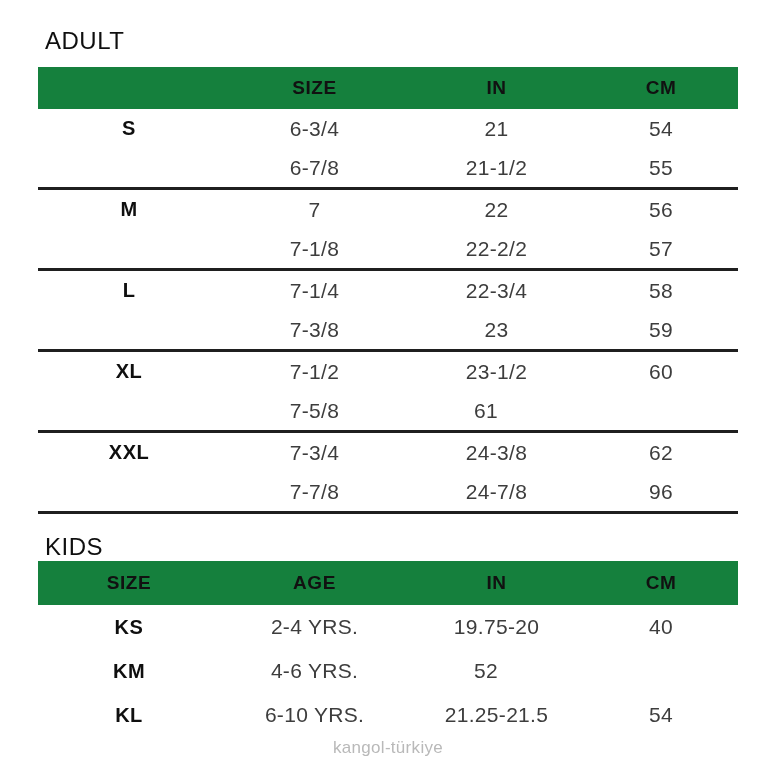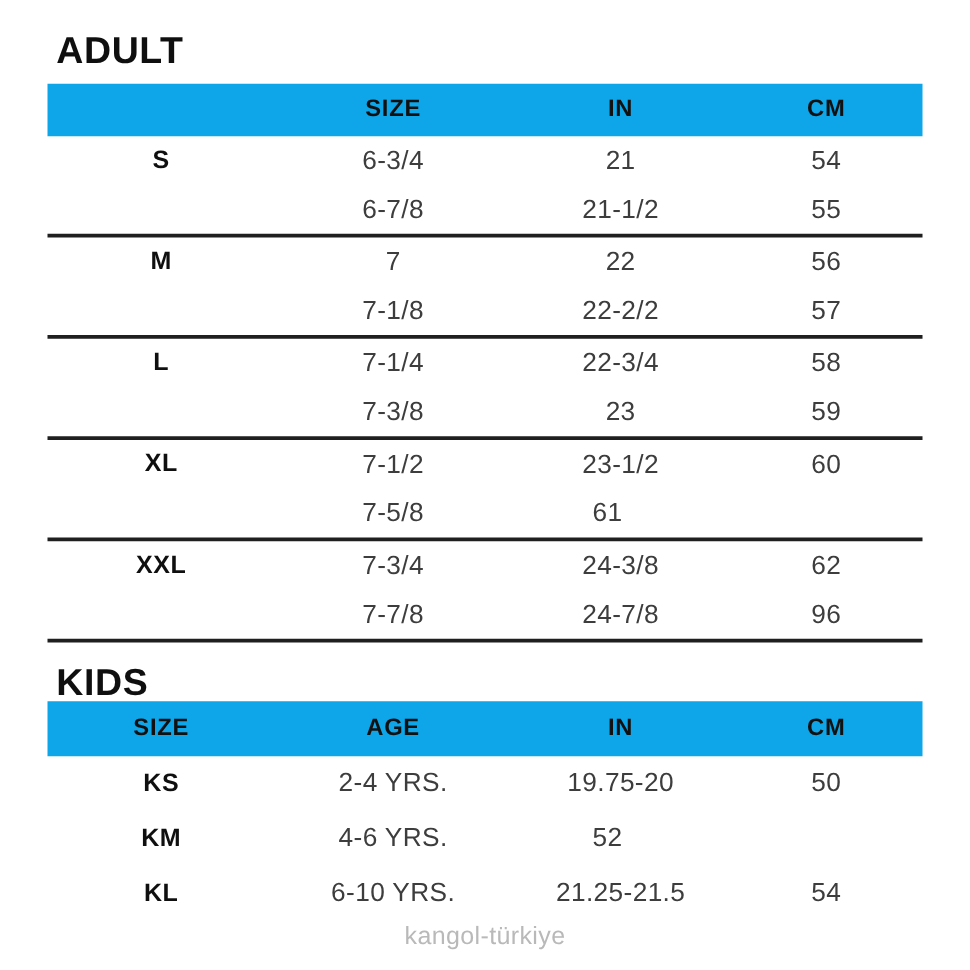--- a/index.html
+++ b/index.html
@@ -14,33 +14,33 @@
     color: #1c1c1c;
     overflow: hidden;
   }
   .page {
     box-sizing: border-box;
     width: 776px;
     height: 776px;
     padding: 28px 38px 0 38px;
   }
   .section-title {
-    font-size: 30px;
+    font-size: 24px;
     line-height: 26px;
-    font-weight: 700;
+    font-weight: 400;
     letter-spacing: 0.5px;
     color: #0f0f0f;
     margin: 0 0 13px 7px;
   }
   .section-title.kids { margin-top: 20px; margin-bottom: 1px; }
   .tbl { width: 700px; }
   .row { display: flex; align-items: center; }
   .thead {
     height: 42px;
-    background: #0ea5e9;
+    background: #15803d;
     font-weight: 700;
     font-size: 19px;
     letter-spacing: 0.6px;
     color: #111111;
   }
   .thead.kids-head { height: 44px; }
   .cell { text-align: center; box-sizing: border-box; }
   .c0 { width: 26%; }
   .c1 { width: 27%; }
   .c2 { width: 25%; }
@@ -55,21 +55,21 @@
   .size-label {
     font-weight: 700;
     font-size: 20px;
     color: #0f0f0f;
     letter-spacing: 0.5px;
   }
   .group { border-bottom: 3px solid #1f1f1f; }
   .footer {
     width: 700px;
     text-align: center;
-    font-size: 20px;
+    font-size: 17px;
     letter-spacing: 0.3px;
     color: #b9b9b9;
     margin-top: 1px;
   }
 </style>
 </head>
 <body>
 
 <div class="page">
 
@@ -163,21 +163,21 @@
           <div class="cell c0">SIZE</div>
           <div class="cell c1">AGE</div>
           <div class="cell c2">IN</div>
           <div class="cell c3">CM</div>
         </div>
       <div id="kids-body">
           <div class="row drow kids-row">
             <div class="cell c0 size-label">KS</div>
             <div class="cell c1">2-4 YRS.</div>
             <div class="cell c2">19.75-20</div>
-            <div class="cell c3">50</div>
+            <div class="cell c3">40</div>
           </div>
           <div class="row drow kids-row">
             <div class="cell c0 size-label">KM</div>
             <div class="cell c1">4-6 YRS.</div>
             <div class="cell c3">52</div>
           </div>
           <div class="row drow kids-row">
             <div class="cell c0 size-label">KL</div>
             <div class="cell c1">6-10 YRS.</div>
             <div class="cell c2">21.25-21.5</div>

